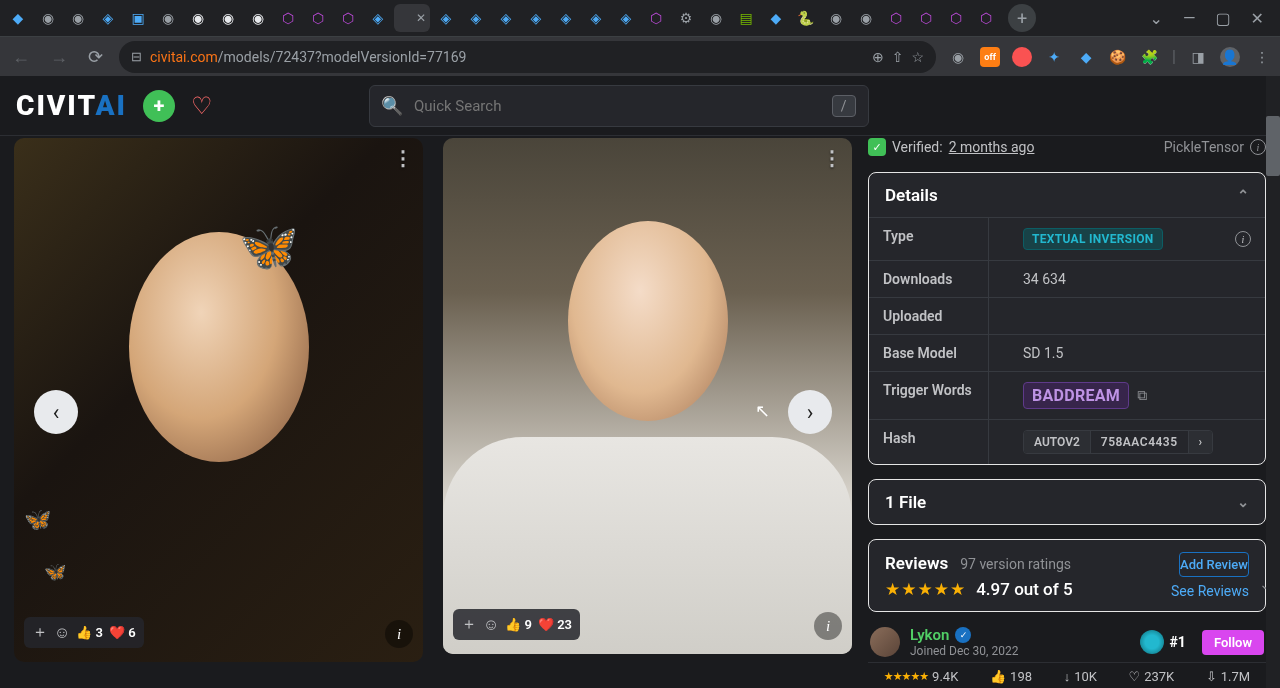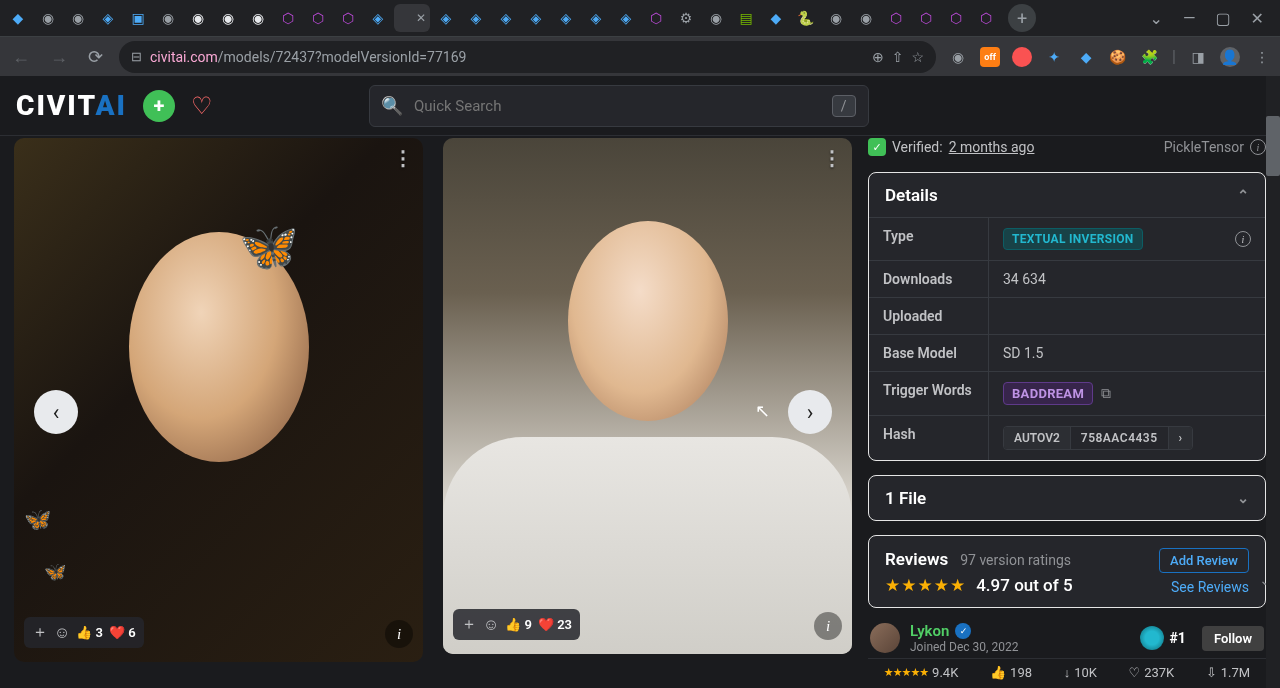--- a/index.html
+++ b/index.html
@@ -11,21 +11,21 @@
 .tab { width: 28px; height: 28px; border-radius: 6px; display: flex; align-items: center; justify-content: center; font-size: 14px; cursor: pointer; }
 .tab.active { background: #35363a; width: 36px; position: relative; }
 .tab.active .close-x { position: absolute; right: 4px; font-size: 12px; color: #9aa0a6; }
 .new-tab { width: 28px; height: 28px; border-radius: 50%; background: #3c4043; color: #9aa0a6; display: flex; align-items: center; justify-content: center; font-size: 18px; margin-left: 6px; cursor: pointer; }
 .window-controls { margin-left: auto; display: flex; gap: 20px; padding-right: 12px; color: #9aa0a6; }
 
 .addr-bar { display: flex; align-items: center; height: 40px; padding: 0 8px; gap: 12px; background: #35363a; border-top: 1px solid #3c4043; }
 .nav-btn { color: #9aa0a6; font-size: 18px; cursor: pointer; padding: 4px; }
 .nav-btn.disabled { opacity: 0.4; }
 .url-box { flex: 1; background: #202124; border-radius: 20px; height: 32px; display: flex; align-items: center; padding: 0 12px; gap: 8px; color: #9aa0a6; font-size: 14px; }
-.url-domain { color: #f9a8d4; }
+.url-domain { color: #f97316; }
 .ext-icons { display: flex; gap: 12px; align-items: center; }
 .ext-icon { width: 20px; height: 20px; border-radius: 4px; display: flex; align-items: center; justify-content: center; font-size: 14px; }
 
 
 .page-header { display: flex; align-items: center; height: 60px; padding: 0 16px; gap: 16px; background: #1a1b1e; border-bottom: 1px solid #2c2e33; }
 .logo { font-family: "Arial Black", sans-serif; font-weight: 900; font-size: 28px; letter-spacing: 2px; color: #fff; }
 .logo .ai { color: #1971c2; }
 .add-btn { width: 32px; height: 32px; border-radius: 50%; background: #40c057; color: #fff; display: flex; align-items: center; justify-content: center; font-size: 20px; font-weight: bold; cursor: pointer; }
 .heart-btn { color: #ff6b6b; font-size: 24px; cursor: pointer; }
 .search-box { flex: 0 0 500px; background: #25262b; border: 1px solid #373a40; border-radius: 6px; height: 42px; display: flex; align-items: center; padding: 0 12px; gap: 10px; margin-left: 140px; }
@@ -64,55 +64,55 @@
 .sidebar { width: 398px; display: flex; flex-direction: column; gap: 14px; font-size: 14px; overflow-y: auto; }
 .verified-row { display: flex; align-items: center; gap: 6px; padding: 2px 0; }
 .shield { width: 18px; height: 18px; background: #40c057; border-radius: 4px; display: flex; align-items: center; justify-content: center; color: #fff; font-size: 11px; }
 .verified-row .link { text-decoration: underline; }
 .pickle { margin-left: auto; display: flex; align-items: center; gap: 6px; color: #909296; }
 .info-circ { width: 16px; height: 16px; border: 1.5px solid #909296; border-radius: 50%; display: flex; align-items: center; justify-content: center; font-size: 10px; font-style: italic; font-family: Georgia, serif; }
 
 .panel { background: #25262b; border: 1px solid #e5e5e5; border-radius: 8px; }
 .panel-head { display: flex; align-items: center; justify-content: space-between; padding: 12px 16px; font-size: 17px; font-weight: 600; color: #fff; cursor: pointer; }
 .chev { color: #909296; font-size: 14px; }
-.detail-row { display: flex; border-top: 1px solid #373a40; }
+.detail-row { display: flex; border-top: 1px solid #373a40; gap: 20px; }
 .detail-label { width: 120px; padding: 10px 14px; font-weight: 600; color: #c1c2c5; border-right: 1px solid #373a40; }
 .detail-val { flex: 1; padding: 10px 14px; display: flex; align-items: center; gap: 8px; }
 .badge-teal { background: rgba(12,93,100,0.5); color: #22b8cf; border: 1px solid #0c5d64; padding: 3px 8px; border-radius: 4px; font-size: 12px; font-weight: 700; letter-spacing: 0.3px; }
-.badge-purple { background: rgba(74,36,108,0.5); color: #be93e4; border: 1px solid #5f3a8a; padding: 3px 8px; border-radius: 4px; font-size: 13px; font-weight: 700; letter-spacing: 0.3px; }
+.badge-purple { background: rgba(74,36,108,0.5); color: #be93e4; border: 1px solid #5f3a8a; padding: 3px 8px; border-radius: 4px; font-size: 16px; font-weight: 700; letter-spacing: 0.3px; }
 .copy-icn { color: #909296; cursor: pointer; }
 .info-icn-r { margin-left: auto; }
 .hash-box { display: flex; border: 1px solid #373a40; border-radius: 4px; overflow: hidden; }
 .hash-box > div { padding: 4px 10px; font-size: 12px; font-weight: 600; }
 .hash-type { background: #2c2e33; border-right: 1px solid #373a40; }
 .hash-val { letter-spacing: 0.5px; }
 .hash-more { background: #2c2e33; border-left: 1px solid #373a40; cursor: pointer; }
 
 .reviews-panel { padding: 12px 16px; display: flex; align-items: center; gap: 26px; position: relative; }
 .reviews-left { flex: 1; }
 .rev-head { display: flex; align-items: baseline; gap: 12px; }
 .rev-title { font-size: 17px; font-weight: 600; color: #fff; }
 .rev-count { color: #909296; font-size: 14px; }
 .stars-row { display: flex; align-items: center; gap: 10px; margin-top: 6px; }
 .stars { color: #fab005; font-size: 17px; letter-spacing: 1px; }
 .score { font-size: 17px; color: #fff; font-weight: 500; }
 .rev-actions { display: flex; flex-direction: column; align-items: flex-end; gap: 6px; }
-.add-rev { border: 1px solid #1971c2; color: #4dabf7; padding: 4px 10px; border-radius: 4px; font-size: 13px; font-weight: 500; cursor: pointer; }
+.add-rev { border: 1px solid #1971c2; color: #4dabf7; padding: 4px 0; border-radius: 4px; font-size: 13px; font-weight: 500; cursor: pointer; }
 .see-rev { color: #4dabf7; font-size: 14px; cursor: pointer; }
 .rev-chev { position: absolute; right: -6px; top: 50%; color: #909296; }
 
 .author-row { display: flex; align-items: center; gap: 10px; padding: 0 2px 4px; }
 .avatar { width: 30px; height: 30px; border-radius: 50%; background: linear-gradient(135deg, #8a6d5a, #5a4438); }
 .author-name { color: #51cf66; font-weight: 600; font-size: 15px; }
 .verif-badge { width: 16px; height: 16px; background: #1971c2; border-radius: 50%; display: inline-flex; align-items: center; justify-content: center; color: #fff; font-size: 9px; }
 .joined { color: #909296; font-size: 12px; }
 .rank-badge { margin-left: auto; display: flex; align-items: center; gap: 6px; }
 .rank-gear { width: 24px; height: 24px; background: radial-gradient(circle, #22b8cf 40%, #0c6570 100%); border-radius: 50%; }
 .rank-num { font-weight: 700; color: #fff; }
-.follow-btn { background: #404040; color: #fff; padding: 5px 12px; border-radius: 4px; font-size: 13px; font-weight: 600; cursor: pointer; margin-left: 6px; }
+.follow-btn { background: #d946ef; color: #fff; padding: 5px 12px; border-radius: 4px; font-size: 13px; font-weight: 600; cursor: pointer; margin-left: 6px; }
 
 .stats-row { display: flex; justify-content: space-around; padding: 6px 0 0; border-top: 1px solid #2c2e33; font-size: 13px; color: #c1c2c5; }
 .stat { display: flex; align-items: center; gap: 4px; }
 .stat .stars-sm { color: #fab005; font-size: 11px; letter-spacing: -1px; }
 
 .page-scroll { position: absolute; right: 0; top: 76px; bottom: 0; width: 14px; background: #202124; }
 .page-scroll-thumb { position: absolute; top: 40px; width: 14px; height: 60px; background: #5f6368; border-radius: 2px; }
 </style>
 </head>
 <body>

